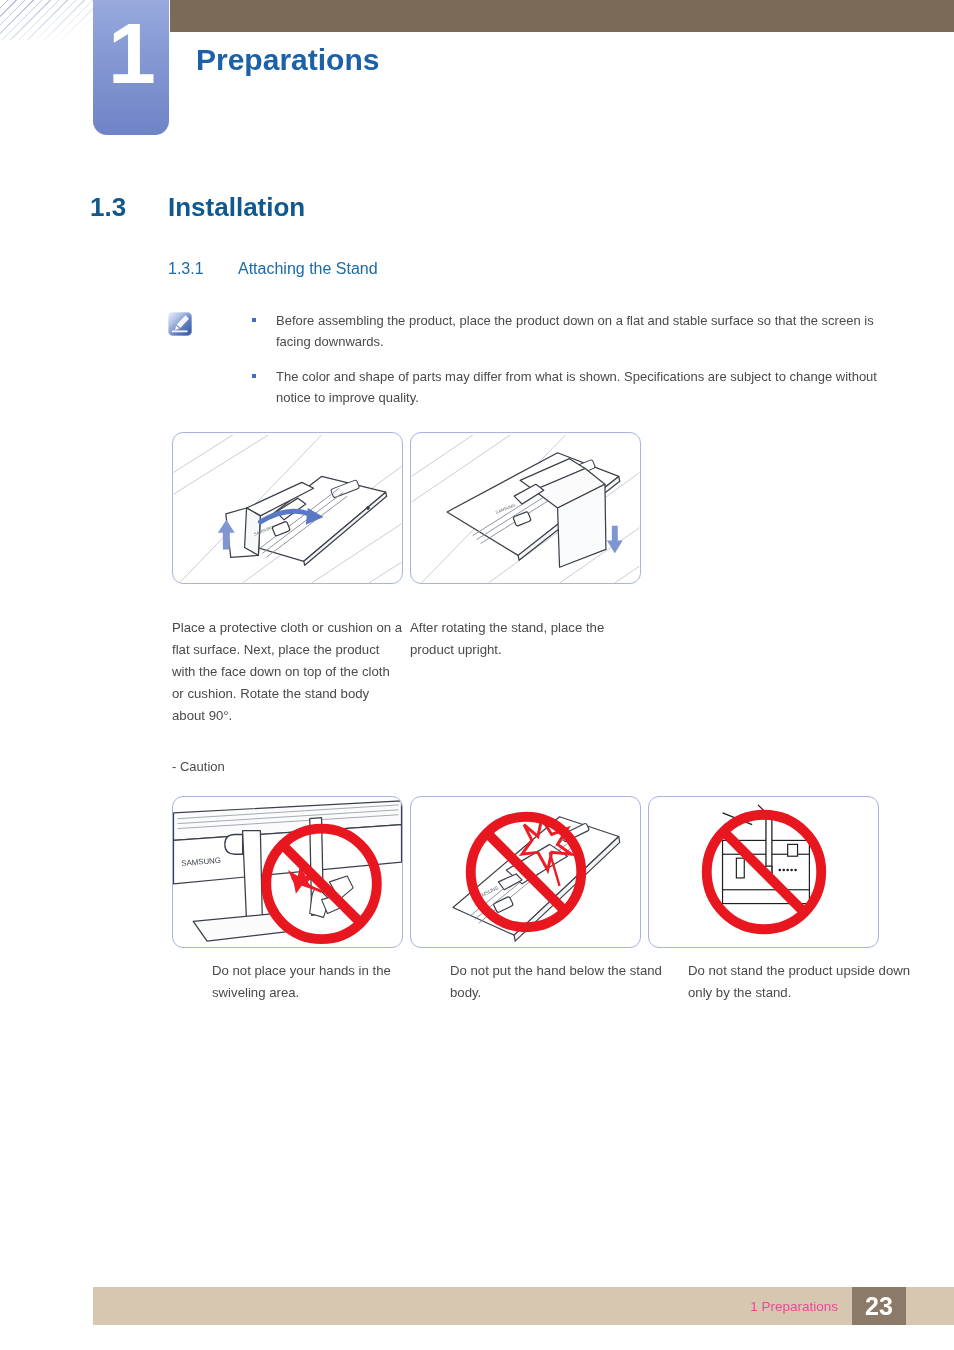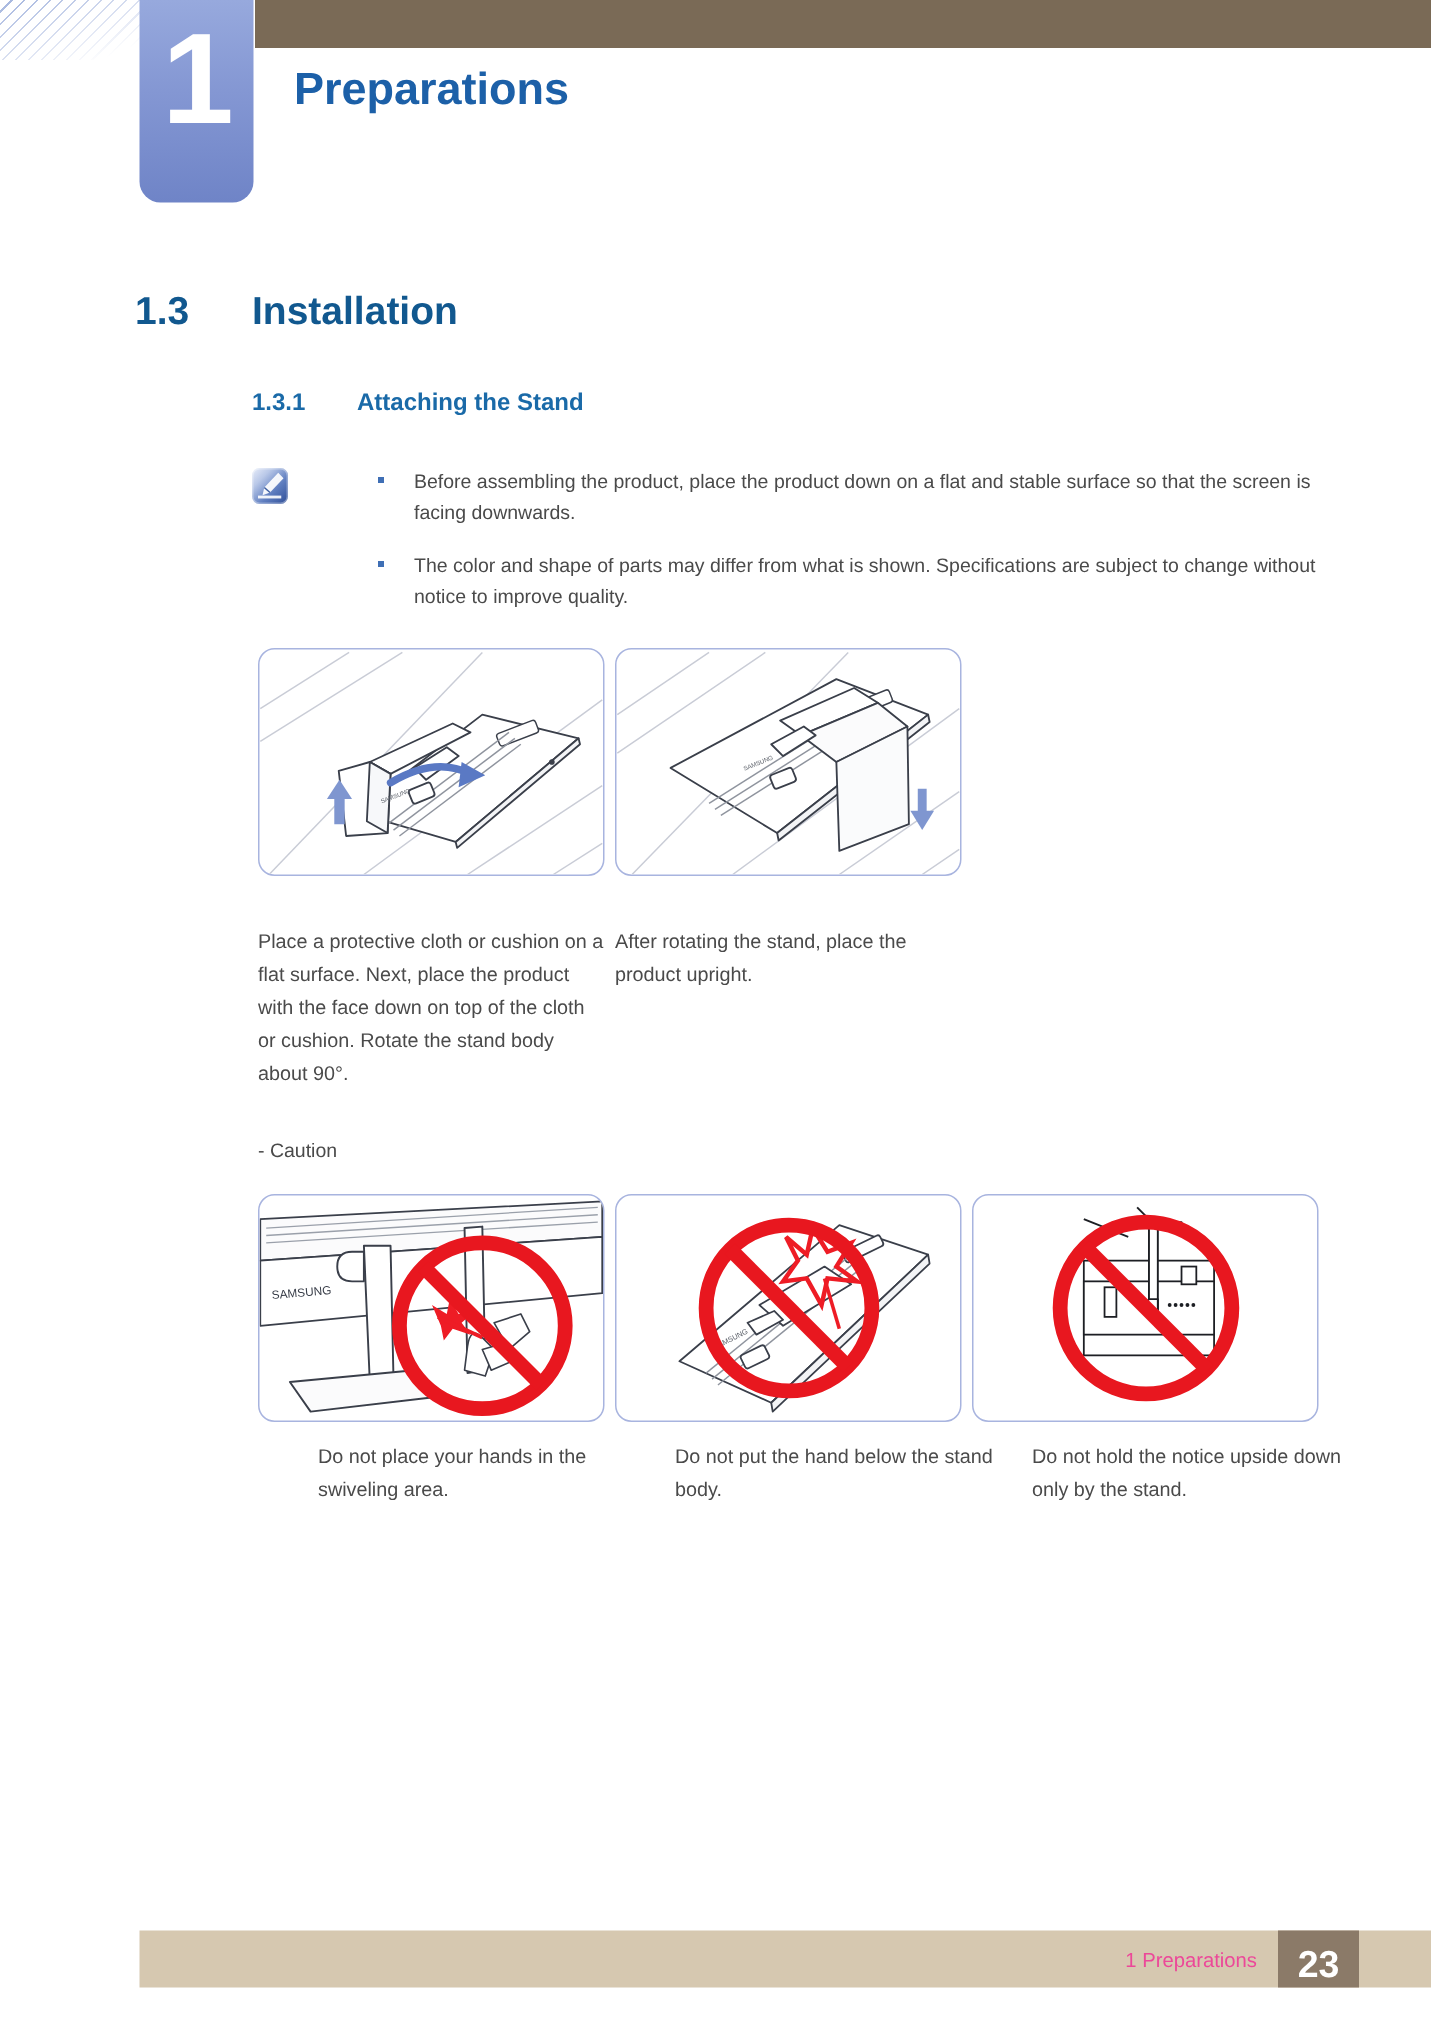--- a/index.html
+++ b/index.html
@@ -41,21 +41,21 @@
   }
 
   
   .h2 {
     position:absolute; left:90px; top:192px;
     display:flex; color:#11588f; font-size:26px; font-weight:700;
   }
   .h2 .num { width:78px; }
   .h3 {
     position:absolute; left:168px; top:260px;
-    display:flex; color:#1a6aa8; font-size:16px; font-weight:700;align-items:flex-end;
+    display:flex; color:#1a6aa8; font-size:16px; font-weight:400;align-items:flex-end;
   }
   .h3 .num { width:70px; }
 
   
   .note { position:absolute; left:168px; top:310px; width:718px; }
   .note-icon {
     position:absolute; left:0; top:2px; width:24px; height:24px;
     border-radius:5px;
     background:linear-gradient(135deg, #e9eefa 0%, #b9c8e8 28%, #5f7ec0 62%, #2f4e96 100%);
     box-shadow:inset 0 0 0 1px rgba(255,255,255,.35);
@@ -102,21 +102,21 @@
     position:absolute; left:93px; bottom:25px; right:0; height:38px;
     background:#d6c8b0;
   }
   .footer-text {
     position:absolute; right:116px; bottom:25px; height:38px;
     display:flex; align-items:center;
     color:#ec4899; font-size:13.5px;
   }
   .page-box {
     position:absolute; right:48px; bottom:25px; width:54px; height:38px;
-    background:#8b7a68; display:flex; align-items:flex-end; justify-content:center;
+    background:#8b7a68; display:flex; align-items:center; justify-content:center;
   }
   .page-num { color:#ffffff; font-size:25px; font-weight:700; }
 </style>
 </head>
 <body>
 
 <div class="page">
 
   <div class="hatch"></div>
   <div class="brown-bar"></div>
@@ -327,21 +327,21 @@
         </g>
         <circle cx="116" cy="76" r="58" fill="none" stroke="#e8171f" stroke-width="10"></circle>
         <path d="M74 34 L158 118" stroke="#e8171f" stroke-width="10"></path>
       </svg>
     </div>
   </div>
 
   <div class="cap-row cap-b">
     <div class="cap">Do not place your hands in the swiveling area.</div>
     <div class="cap">Do not put the hand below the stand body.</div>
-    <div class="cap">Do not hold the notice upside down only by the stand.</div>
+    <div class="cap">Do not stand the product upside down only by the stand.</div>
   </div>
 
   <div class="footer-bar"></div>
   <div class="footer-text">1 Preparations</div>
   <div class="page-box">
     <span class="page-num">23</span>
   </div>
 
 </div>
 

